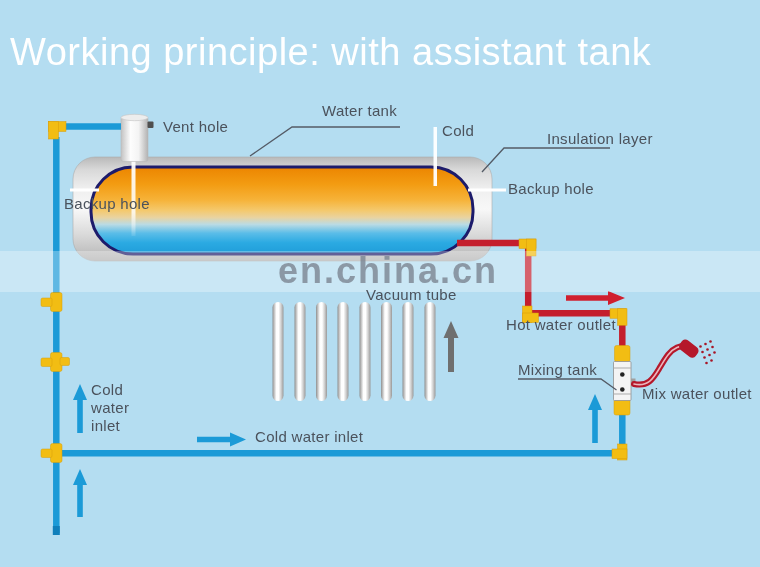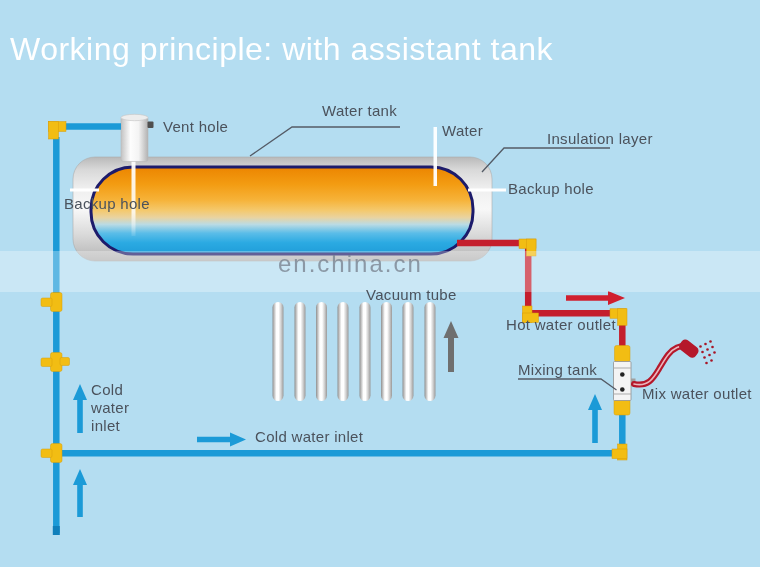--- a/index.html
+++ b/index.html
@@ -4,30 +4,30 @@
 <style>
   html,body{margin:0;padding:0;background:#e9eef2;}
   .stage{
     position:relative;width:760px;height:567px;overflow:hidden;
     background:#b4ddf1;
     font-family:"Liberation Sans",sans-serif;
   }
   .stage svg{position:absolute;left:0;top:0;}
   .title{
     position:absolute;left:10px;top:31px;
-    font-size:32px;letter-spacing:.5px;color:#ffffff;white-space:nowrap;
+    font-size:38px;letter-spacing:.5px;color:#ffffff;white-space:nowrap;
   }
   .lbl{
     position:absolute;font-size:15px;color:#4b525c;white-space:nowrap;
     letter-spacing:.3px;
   }
   .lbl.wrap{white-space:normal;line-height:18px;width:56px;}
   .watermark{
     position:absolute;left:278px;top:250px;
-    font-size:24px;color:rgba(122,132,145,.8);letter-spacing:2px;white-space:nowrap;
+    font-size:36px;color:rgba(122,132,145,.8);letter-spacing:2px;white-space:nowrap;font-weight:bold;
   }
 </style>
 </head>
 <body>
 
 <div class="stage">
 
   <svg width="760" height="567" viewBox="0 0 760 567">
     <defs>
       <linearGradient id="shellGrad" x1="0" y1="0" x2="0" y2="1">
@@ -174,21 +174,21 @@
       <path d="M400,127 H292 L250,156"></path>
       <path d="M610,148 H504 L482,172"></path>
       <path d="M518,379 H601 L616.5,390"></path>
     </g>
   </svg>
 
   <div class="title">Working principle: with assistant tank</div>
 
   <div class="lbl" style="left:163px;top:118px;">Vent hole</div>
   <div class="lbl" style="left:322px;top:102px;">Water tank</div>
-  <div class="lbl" style="left:442px;top:122px;">Water</div>
+  <div class="lbl" style="left:442px;top:122px;">Cold</div>
   <div class="lbl" style="left:507px;top:130px;margin-left:40px;">Insulation layer</div>
   <div class="lbl" style="left:508px;top:180px;">Backup hole</div>
   <div class="lbl" style="left:64px;top:195px;">Backup hole</div>
   <div class="lbl" style="left:320px;top:286px;margin-left:46px;">Vacuum tube</div>
   <div class="lbl" style="left:506px;top:316px;text-align:right;">Hot water outlet</div>
   <div class="lbl" style="left:518px;top:361px;">Mixing tank</div>
   <div class="lbl" style="left:642px;top:385px;">Mix water outlet</div>
   <div class="lbl wrap" style="left:91px;top:381px;">Cold water inlet</div>
   <div class="lbl" style="left:255px;top:428px;">Cold water inlet</div>
 

